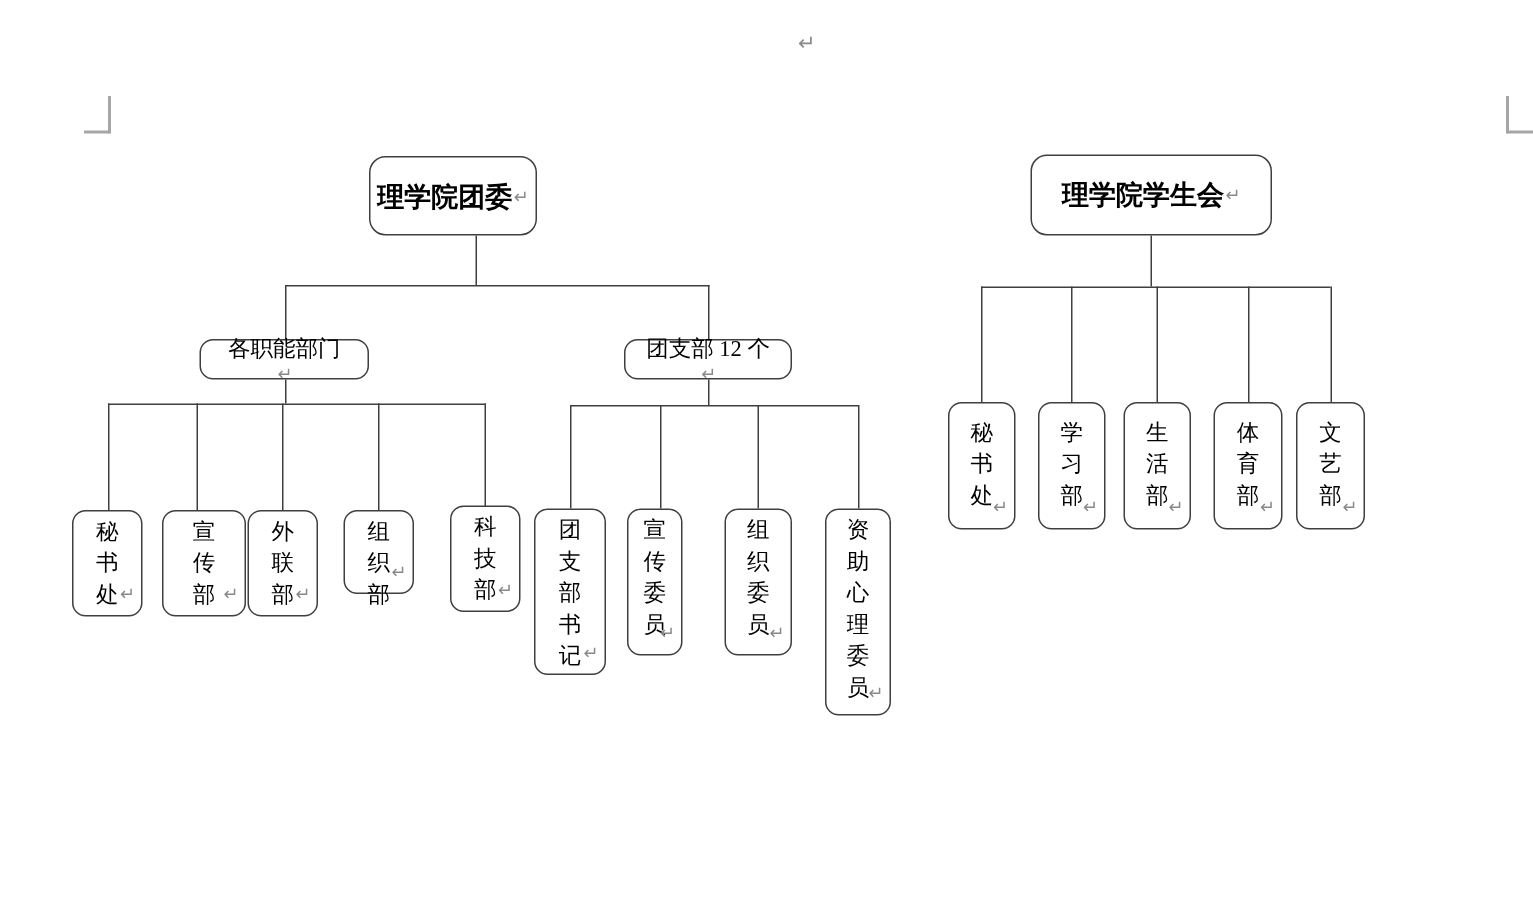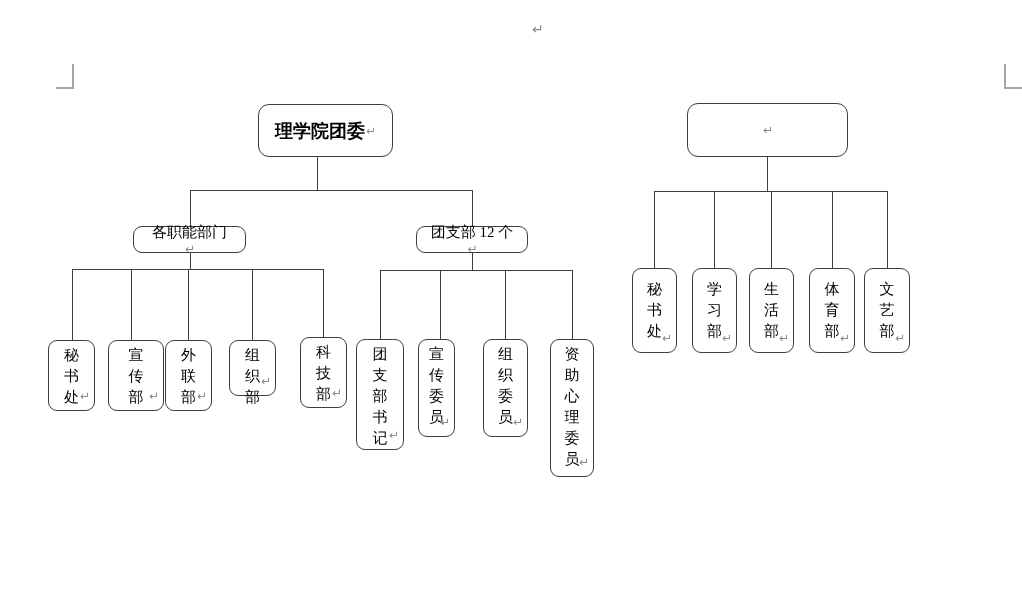--- a/index.html
+++ b/index.html
@@ -82,21 +82,21 @@
 
   <div class="margin-mark" style="left:72px;top:64px;width:2px;height:25px"></div>
   <div class="margin-mark" style="left:56px;top:87px;width:17px;height:2px"></div>
   <div class="margin-mark" style="left:1004px;top:64px;width:2px;height:25px"></div>
   <div class="margin-mark" style="left:1005px;top:87px;width:17px;height:2px"></div>
 
   <span class="free-mark" style="left:532px;top:21px">↵</span>
 
   <div>
 
-    <div class="box root" style="left:258px;top:104px;width:135px;height:53px">
+    <div class="box root" style="left:246px;top:104px;width:112px;height:53px">
       <span>理学院团委</span>
         <span class="mark inmark">↵</span>
     </div>
 
     <div class="line vline" style="left:317px;top:157px;height:33px"></div>
     <div class="line hline" style="left:190px;top:190px;width:283px"></div>
     <div class="line vline" style="left:190px;top:190px;height:36px"></div>
     <div class="line vline" style="left:472px;top:190px;height:36px"></div>
 
     <div class="box mid" style="left:133px;top:226px;width:113px;height:27px">
@@ -158,20 +158,21 @@
     </div>
     <div class="box vbox pad3" style="left:550px;top:339px;width:44px;height:138px">
       <span class="vlabel">资助心理委员</span>
       <span class="mark vmark">↵</span>
     </div>
   </div>
 
   <div>
 
     <div class="box root" style="left:687px;top:103px;width:161px;height:54px">
+      <span>理学院学生会</span>
         <span class="mark inmark">↵</span>
     </div>
 
     <div class="line vline" style="left:767px;top:157px;height:34px"></div>
     <div class="line hline" style="left:654px;top:191px;width:233px"></div>
     <div class="line vline" style="left:654px;top:191px;height:77px"></div>
     <div class="line vline" style="left:714px;top:191px;height:77px"></div>
     <div class="line vline" style="left:771px;top:191px;height:77px"></div>
     <div class="line vline" style="left:832px;top:191px;height:77px"></div>
     <div class="line vline" style="left:887px;top:191px;height:77px"></div>

